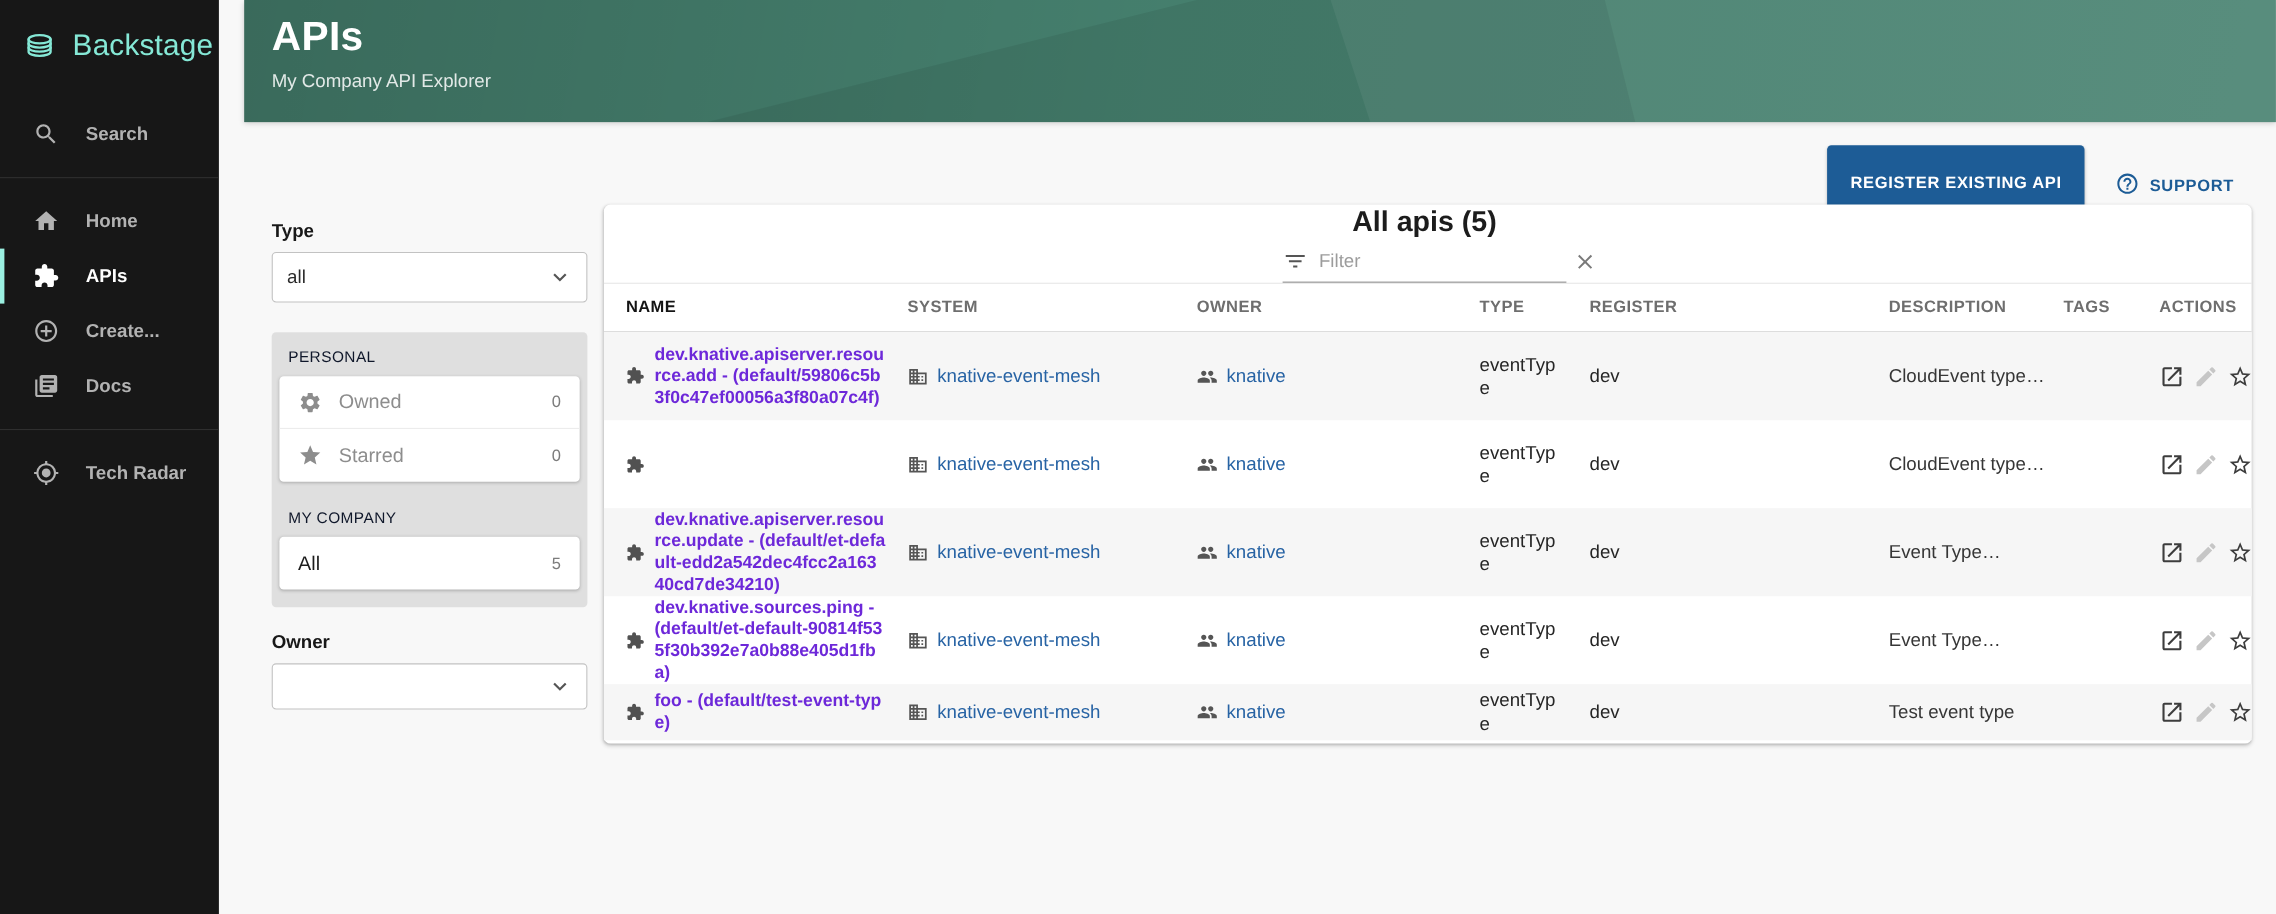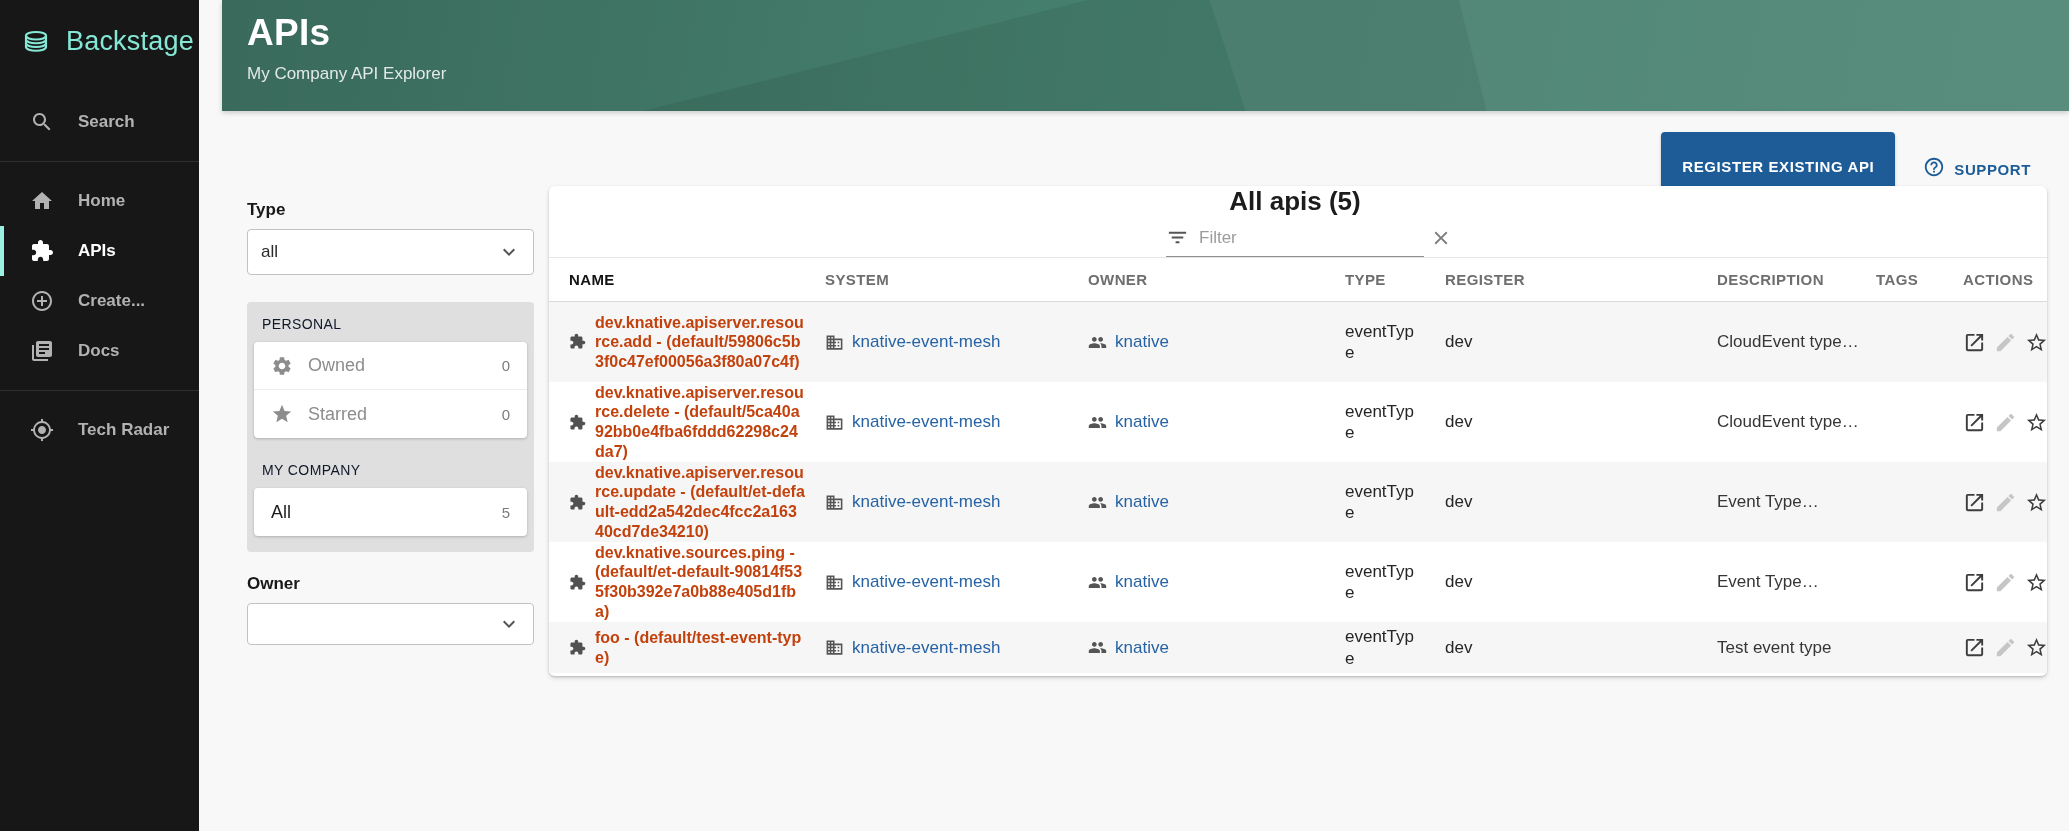--- a/index.html
+++ b/index.html
@@ -120,21 +120,21 @@
   .th { font-size:15px; font-weight:bold; color:#6e6e6e; letter-spacing:.4px; cursor:pointer; }
   .th.sorted { color:#141414; }
 
   .trow { min-height:80px; }
   .trow.short { min-height:51px; }
   .trow.striped { background:#f6f6f6; }
 
   .name-cell { display:flex; align-items:center; gap:9px; padding-right:20px; }
   .kind-icon { width:17px; height:17px; color:#515151; flex:0 0 17px; }
   .name-link {
-    font-size:16px; font-weight:bold; color:#c2410c; text-decoration:none;
+    font-size:16px; font-weight:bold; color:#6d28d9; text-decoration:none;
     line-height:1.22; word-break:break-all; cursor:pointer;
   }
   .ref-cell { display:flex; align-items:center; gap:8px; }
   .ref-icon { width:19px; height:19px; color:#555; flex:0 0 19px; }
   .ref-link { font-size:17px; color:#2763A4; text-decoration:none; cursor:pointer; }
   .type-cell { font-size:17px; color:#262626; max-width:74px; word-break:break-all; line-height:1.25; }
   .plain-cell { font-size:17px; color:#262626; }
   .desc-cell { font-size:17px; color:#363636; }
   .actions-cell { display:flex; align-items:center; gap:8px; }
   .action-btn { width:23px; height:23px; color:#3d3d3d; cursor:pointer; }
@@ -367,21 +367,20 @@
     </div>
   </div>
 
   <div class="grid-row trow">
     <div class="name-cell">
       <span class="kind-icon">
           <svg viewBox="0 0 24 24" width="17" height="17" fill="currentColor">
             <path d="M20.5 11H19V7c0-1.1-.9-2-2-2h-4V3.5C13 2.12 11.88 1 10.5 1S8 2.12 8 3.5V5H4c-1.1 0-1.99.9-1.99 2v3.8H3.5c1.49 0 2.7 1.21 2.7 2.7s-1.21 2.7-2.7 2.7H2V20c0 1.1.9 2 2 2h3.8v-1.5c0-1.49 1.21-2.7 2.7-2.7 1.49 0 2.7 1.21 2.7 2.7V22H17c1.1 0 2-.9 2-2v-4h1.5c1.38 0 2.5-1.12 2.5-2.5S21.88 11 20.5 11z"></path>
           </svg>
         </span>
-      <a class="name-link">dev.knative.apiserver.resource.delete - (default/5ca40a92bb0e4fba6fddd62298c24da7)</a>
     </div>
     <div class="ref-cell">
       <span class="ref-icon">
           <svg viewBox="0 0 24 24" width="19" height="19" fill="currentColor">
             <path d="M12 7V3H2v18h20V7H12zM6 19H4v-2h2v2zm0-4H4v-2h2v2zm0-4H4V9h2v2zm0-4H4V5h2v2zm4 12H8v-2h2v2zm0-4H8v-2h2v2zm0-4H8V9h2v2zm0-4H8V5h2v2zm10 12h-8v-2h2v-2h-2v-2h2v-2h-2V9h8v10zm-2-8h-2v2h2v-2zm0 4h-2v2h2v-2z"></path>
           </svg>
         </span>
       <a class="ref-link">knative-event-mesh</a>
     </div>
     <div class="ref-cell">

